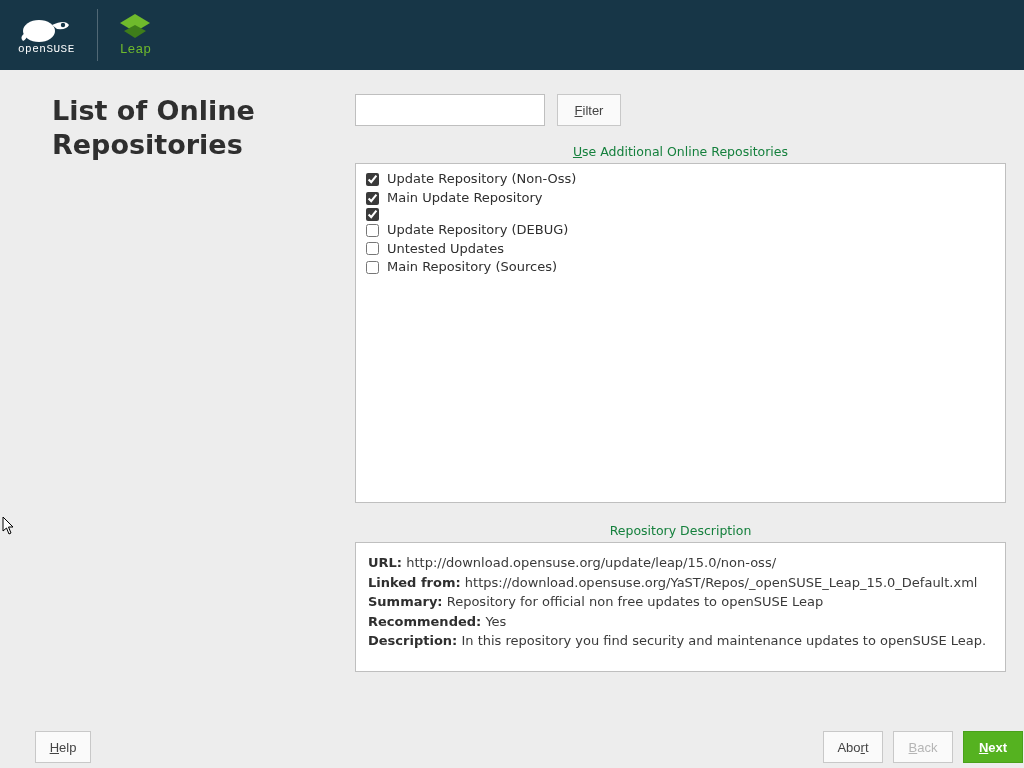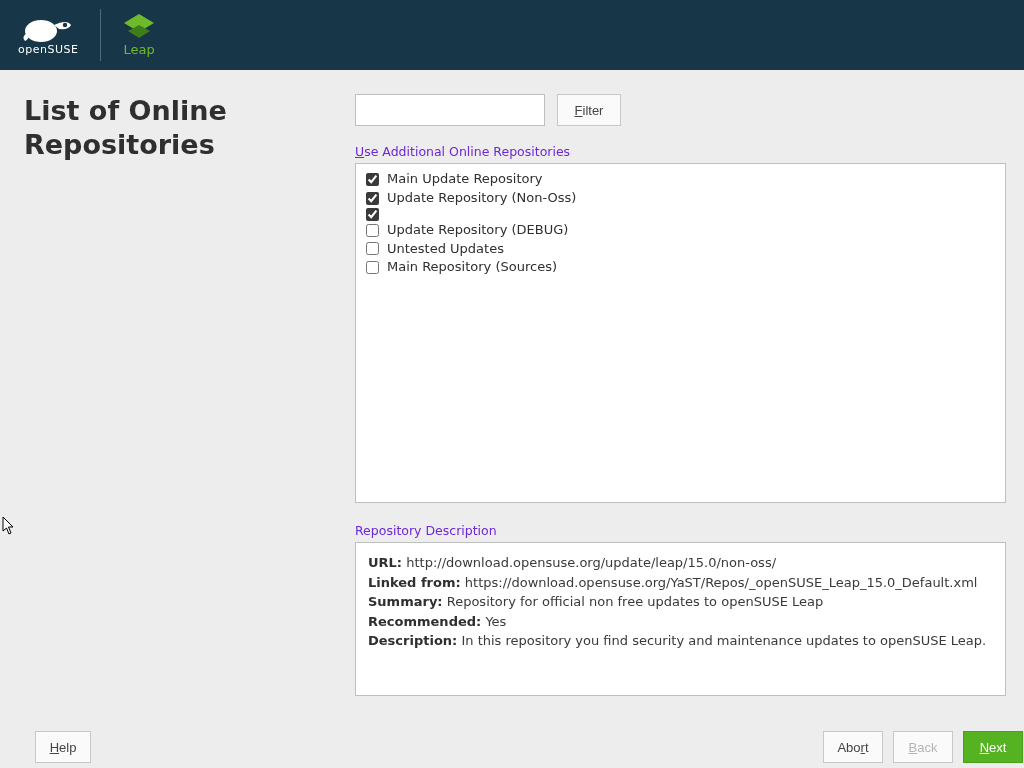--- a/index.html
+++ b/index.html
@@ -1,47 +1,47 @@
 <!DOCTYPE html>
 <html><head>
 <meta charset="utf-8">
 <style>
   * { box-sizing: border-box; margin: 0; padding: 0; }
   html, body { width: 1024px; height: 768px; font-family: "DejaVu Sans", "Liberation Sans", Arial, sans-serif; background: #ededed; overflow: hidden; }
   
-  .header { height: 70px; background: #173647; display: flex; align-items: center; padding: 0 18px; }
+  .header { height: 70px; background: #173647; display: flex; align-items: center; padding: 0 18px; font-family: Liberation Mono, monospace; }
   .logo-suse { display: flex; flex-direction: column; align-items: center; color: #fff; }
   .logo-suse svg { display: block; }
   .logo-suse .brand { font-size: 11px; letter-spacing: 0.5px; margin-top: -2px; }
   .header .divider { width: 1px; height: 52px; background: rgba(255,255,255,0.25); margin: 0 22px; }
   .logo-leap { display: flex; flex-direction: column; align-items: center; }
   .logo-leap .leap-text { color: #6fba2c; font-size: 13px; margin-top: 4px; }
   
   .content { display: flex; height: calc(768px - 70px - 56px); }
   .left { width: 355px; padding: 24px 24px 0 24px; }
-  .page-title { font-size: 27px; font-weight: 600; color: #2f2f2f; line-height: 1.25; }
+  .page-title { font-size: 27px; font-weight: 600; color: #2f2f2f; line-height: 1.25; margin-left: 28px; }
   .right { flex: 1; padding: 24px 18px 0 0; display: flex; flex-direction: column; }
   .filter-row { display: flex; align-items: center; gap: 12px; margin-bottom: 18px; }
   .filter-input { width: 190px; height: 32px; border: 1px solid #bfbfbf; background: #fff; padding: 0 6px; font-size: 13px; }
   .btn { height: 32px; min-width: 64px; background: #fafafa; border: 1px solid #c8c8c8; font-size: 13px; color: #444; cursor: pointer; padding: 8px 12px; }
-  .section-label { font-size: 12.5px; color: #6d28d9; margin-bottom: 4px; }
+  .section-label { font-size: 12.5px; color: #15803d; margin-bottom: 4px; text-align: center; }
   .section-label .ul { text-decoration: underline; }
   .list-box { border: 1px solid #bfbfbf; background: #fff; height: 340px; padding: 6px 10px; overflow-y: auto; }
   .repo-row { display: flex; align-items: center; gap: 8px; font-size: 13px; color: #2f2f2f; line-height: 1.45; }
   .repo-row input[type=checkbox] { width: 13px; height: 13px; accent-color: #3a3a3a; }
   .desc-box { margin-top: 20px; }
-  .desc-content { border: 1px solid #bfbfbf; background: #fff; height: 154px; padding: 10px 12px; font-size: 13px; color: #3a3a3a; line-height: 1.5; overflow-y: auto; }
+  .desc-content { border: 1px solid #bfbfbf; background: #fff; height: 130px; padding: 10px 12px; font-size: 13px; color: #3a3a3a; line-height: 1.5; overflow-y: auto; }
   .desc-content .row b { color: #2f2f2f; }
   
   .footer { position: absolute; left: 17px; bottom: 0; width: 1024px; height: 43px; display: flex; align-items: center; padding: 0 18px; }
   .footer .spacer { flex: 1; }
   .btn-help { min-width: 56px; }
   .btn-abort { min-width: 60px; margin-right: 10px; }
   .btn-back { min-width: 60px; margin-right: 10px; color: #b5b5b5; }
-  .btn-next { min-width: 60px; background: #55b220; border: 1px solid #4aa11b; color: #fff; font-weight: 400; }
+  .btn-next { min-width: 60px; background: #55b220; border: 1px solid #4aa11b; color: #fff; font-weight: 700; }
   .u { text-decoration: underline; }
   .cursor { position: absolute; left: 2px; top: 516px; pointer-events: none; }
 </style>
 </head>
 <body>
 
 <div class="header">
   <div class="logo-suse">
     <svg width="54" height="30" viewBox="0 0 54 30">
       <g fill="#fff">
@@ -78,25 +78,25 @@
       <input class="filter-input" type="text" value="" style="">
       <button class="btn"><span class="u">F</span><span>ilter</span></button>
     </div>
 
     <div class="section-label">
       <span class="ul">U</span><span>se Additional Online Repositories</span>
     </div>
     <div class="list-box" id="repo-list">
         <div class="repo-row">
           <input type="checkbox" checked="" style="">
-          <span>Main Update Repository</span>
+          <span>Update Repository (Non-Oss)</span>
         </div>
         <div class="repo-row">
           <input type="checkbox" checked="" style="">
-          <span>Update Repository (Non-Oss)</span>
+          <span>Main Update Repository</span>
         </div>
         <div class="repo-row">
           <input type="checkbox" checked="" style="">
         </div>
         <div class="repo-row">
           <input type="checkbox" style="">
           <span>Update Repository (DEBUG)</span>
         </div>
         <div class="repo-row">
           <input type="checkbox" style="">

